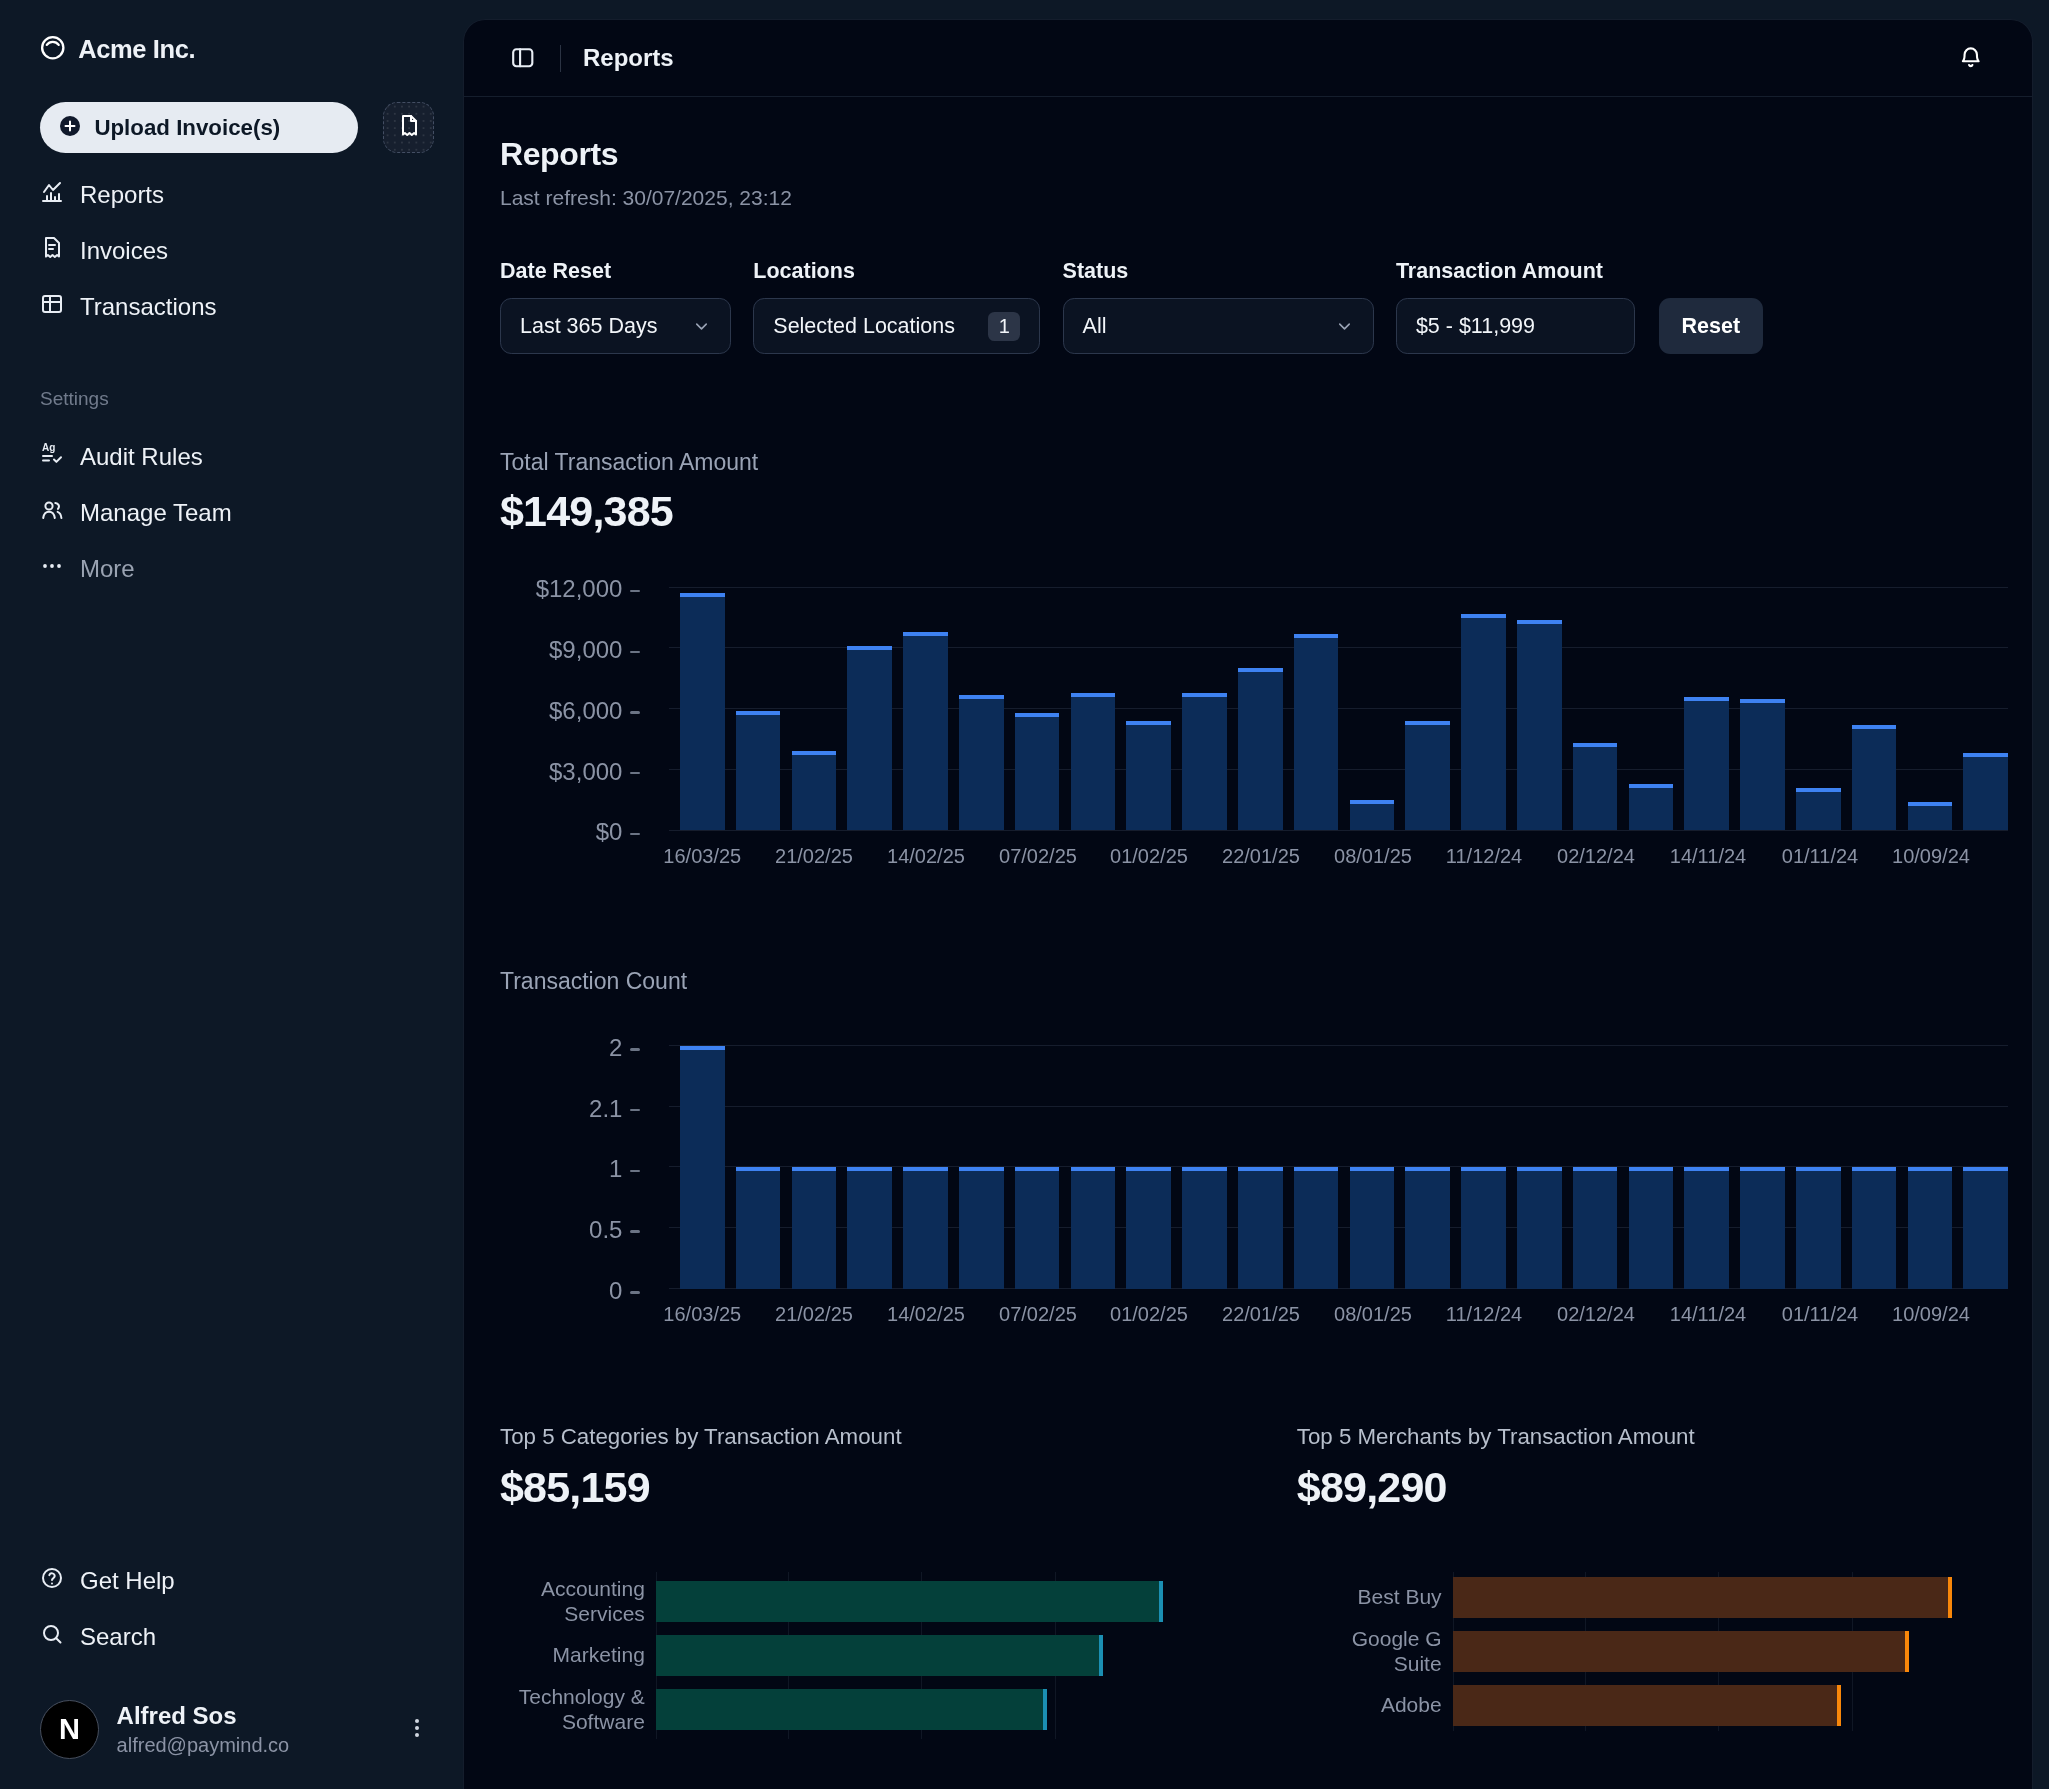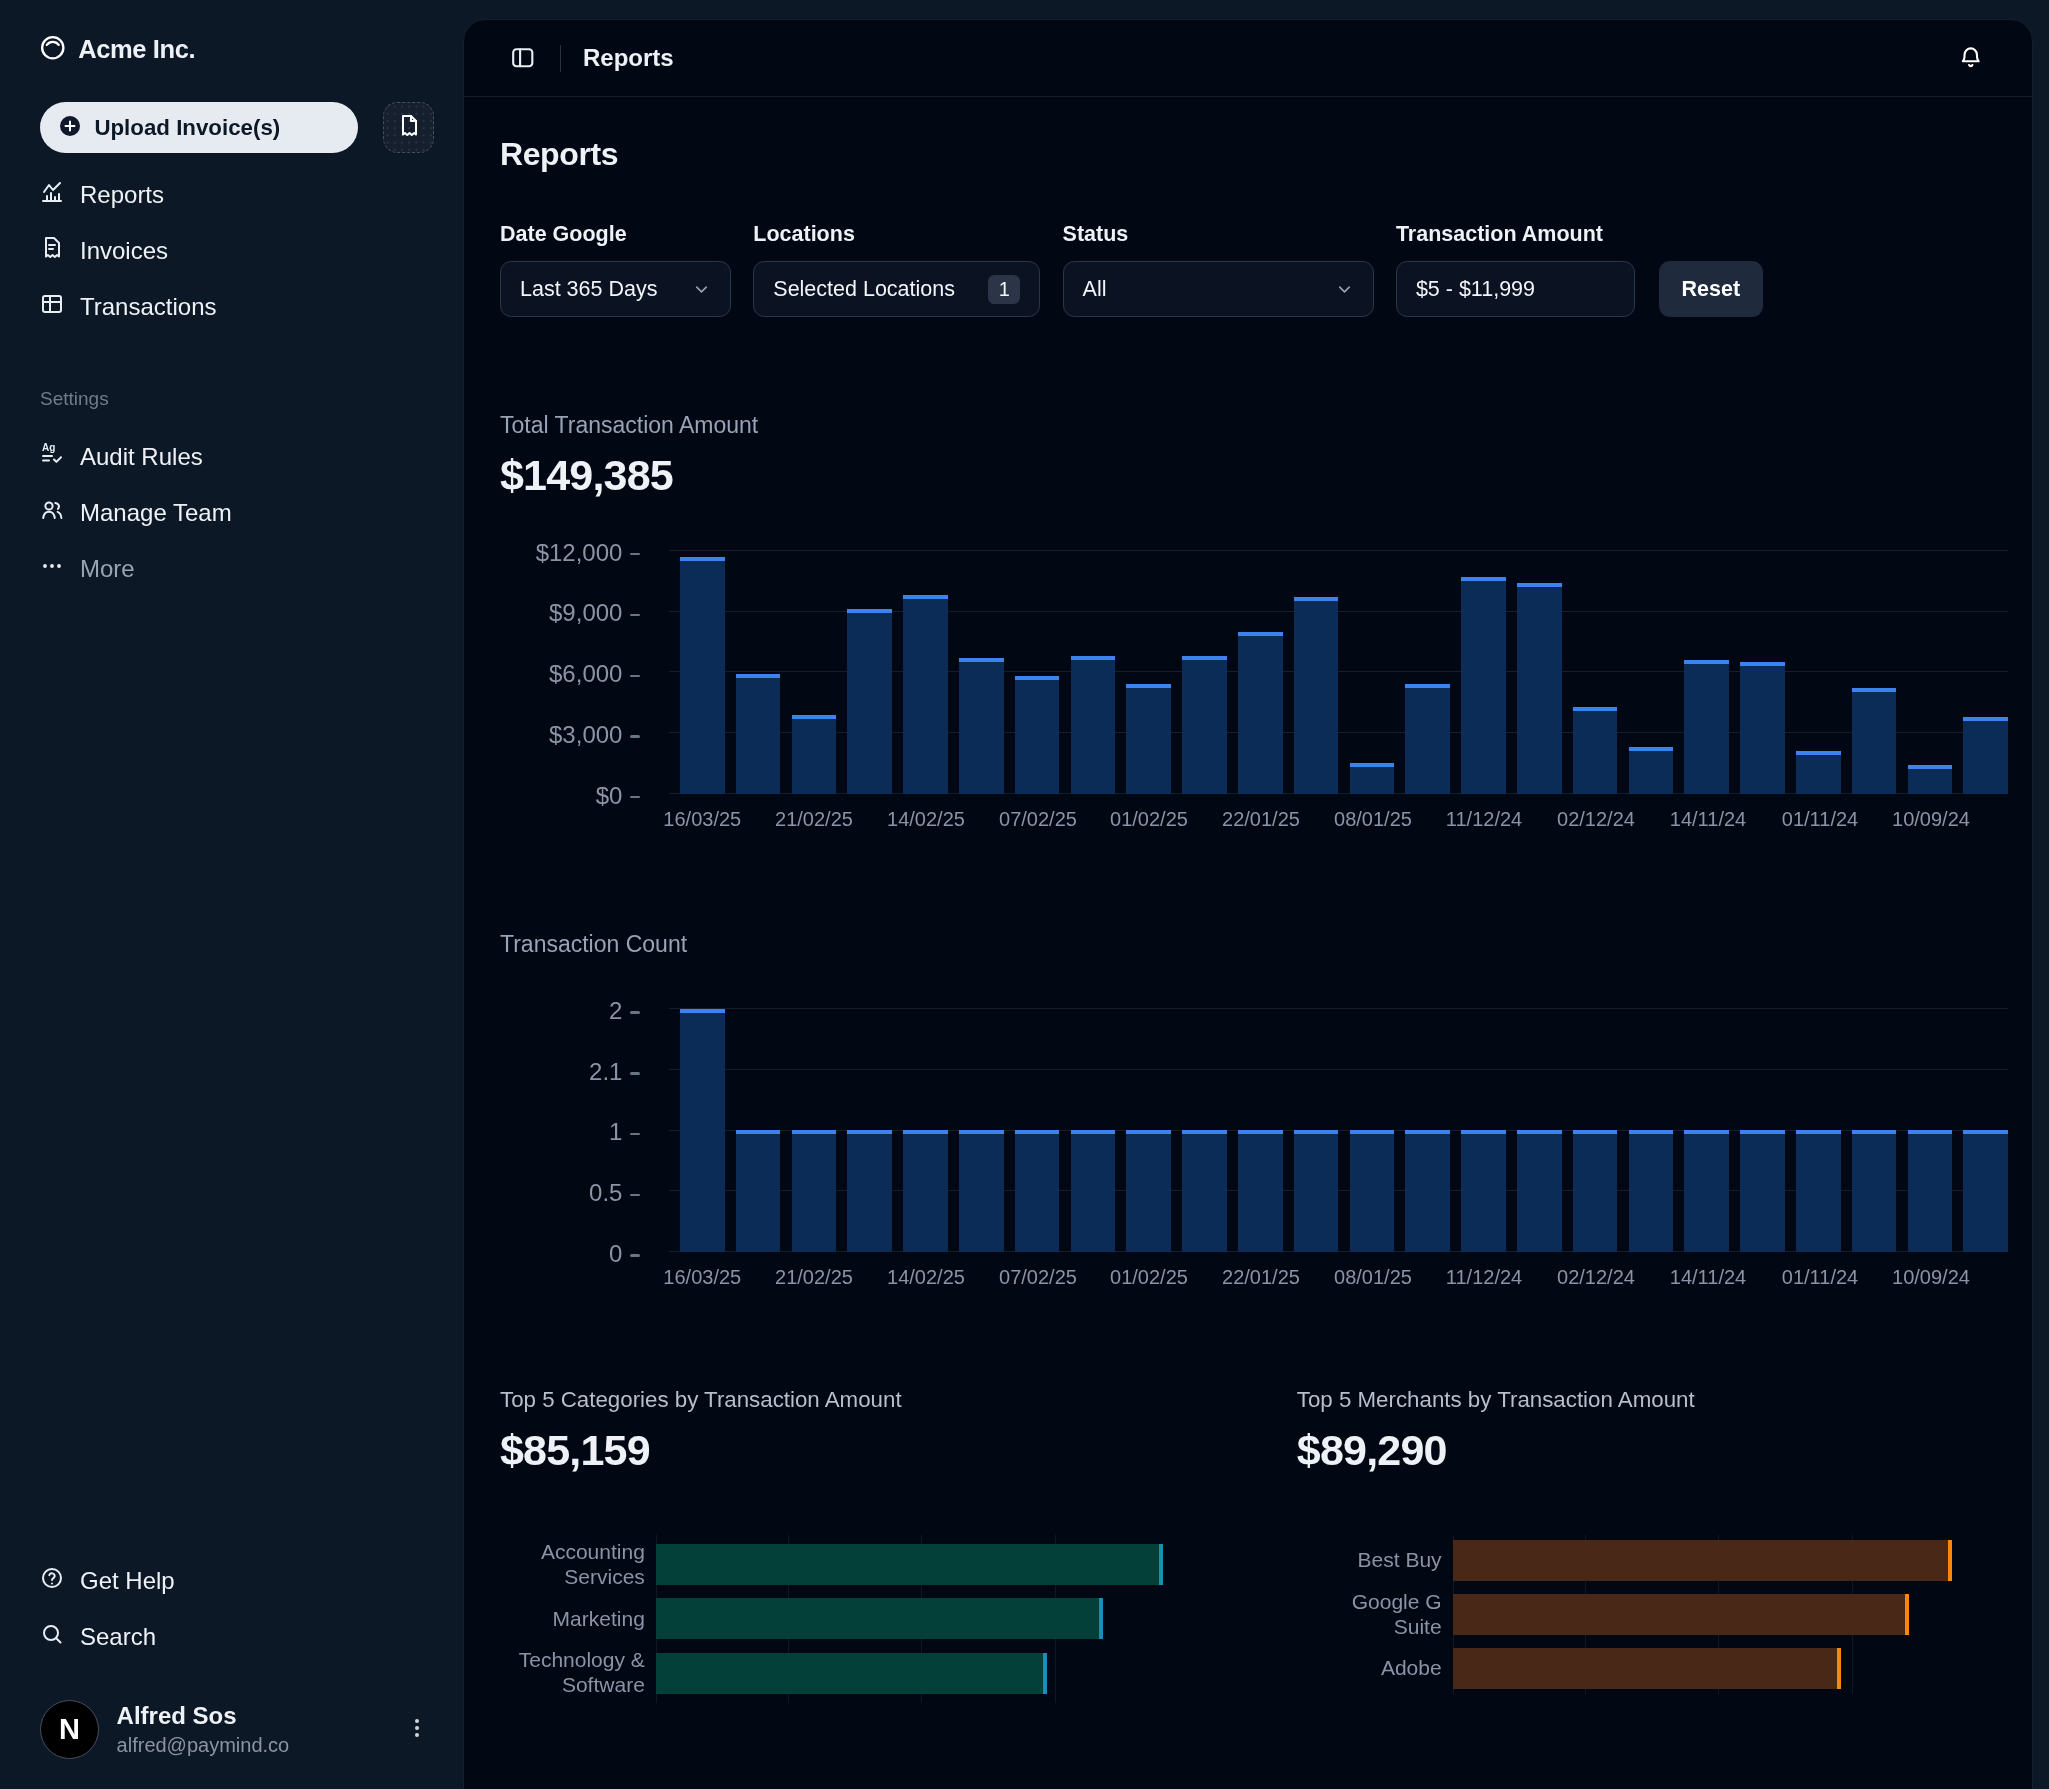--- a/index.html
+++ b/index.html
@@ -228,24 +228,25 @@
         <button class="bell-btn">
           <svg width="25.5" height="25.5" viewBox="0 0 24 24" fill="none" stroke="currentColor" stroke-width="2" stroke-linecap="round" stroke-linejoin="round">
               <path d="M6.2 9a5.8 5.8 0 0 1 11.6 0c0 4.8 1.6 6.3 1.6 6.3H4.6S6.2 13.8 6.2 9"></path>
               <path d="M10.4 18.8a1.7 1.7 0 0 0 3.2 0"></path>
             </svg>
         </button>
       </div>
 
       <div class="content">
         <h1 class="page-title">Reports</h1>
+        <div class="last-refresh">Last refresh: 30/07/2025, 23:12</div>
 
         <div class="filters">
           <div class="fgroup">
-            <div class="flabel">Date Google</div>
+            <div class="flabel">Date Reset</div>
             <div class="fcontrol w-dr">
               <span>Last 365 Days</span>
                 <span class="gap"></span>
               <span class="chev">
                   <svg width="19" height="19" viewBox="0 0 24 24" fill="none" stroke="currentColor" stroke-width="2" stroke-linecap="round" stroke-linejoin="round">
                     <path d="m6 9 6 6 6-6"></path>
                   </svg>
                 </span>
             </div>
           </div>

